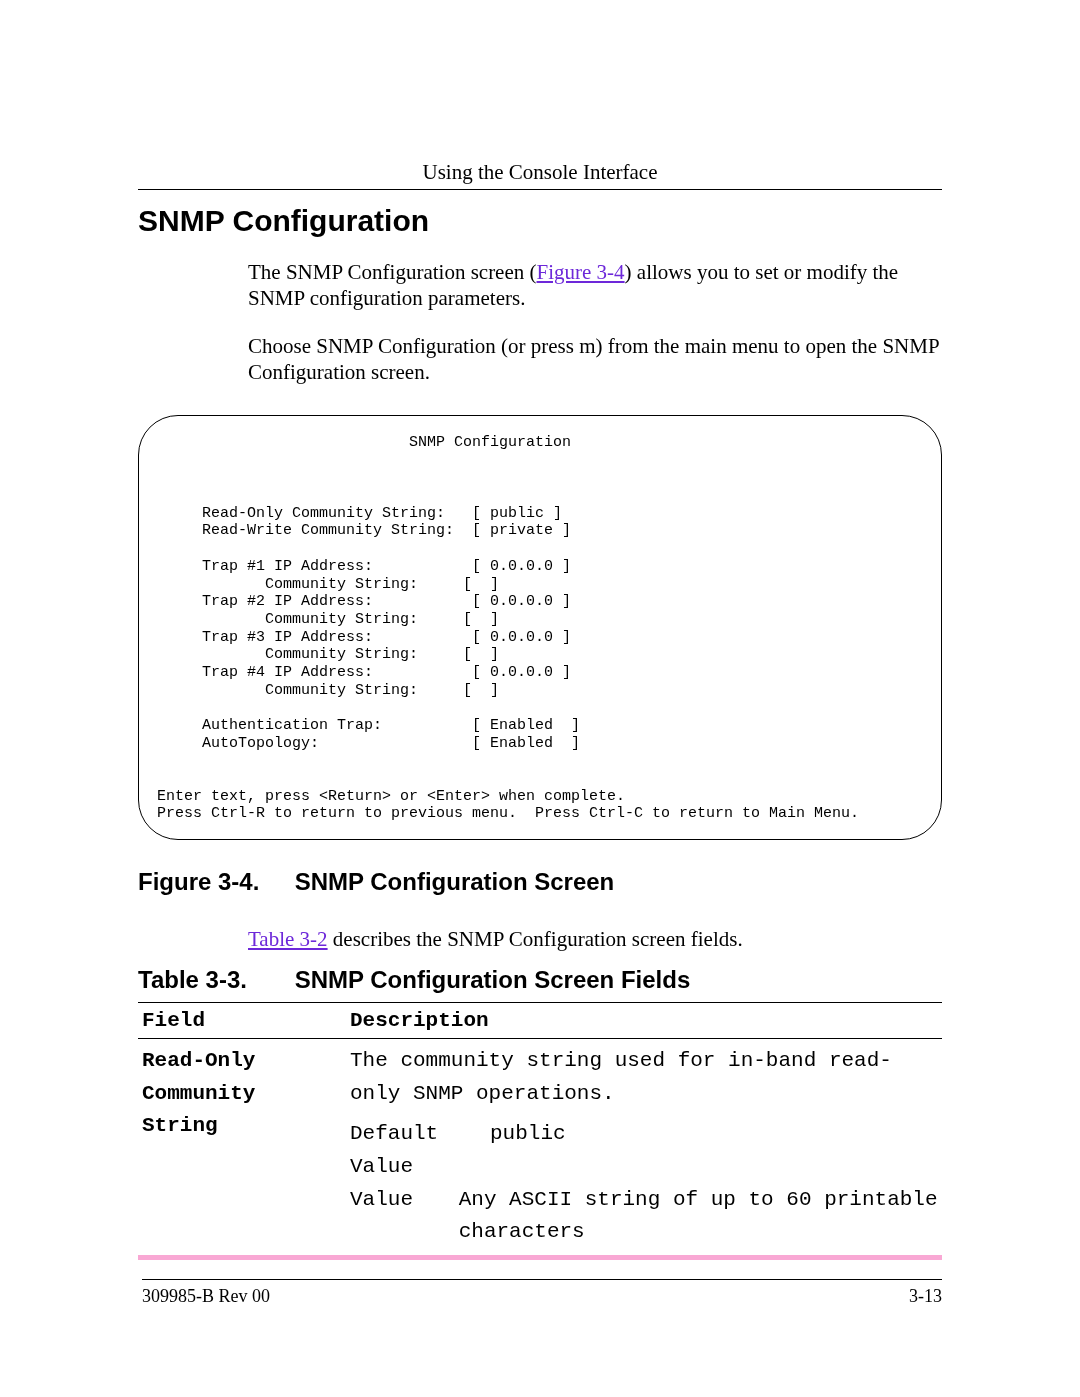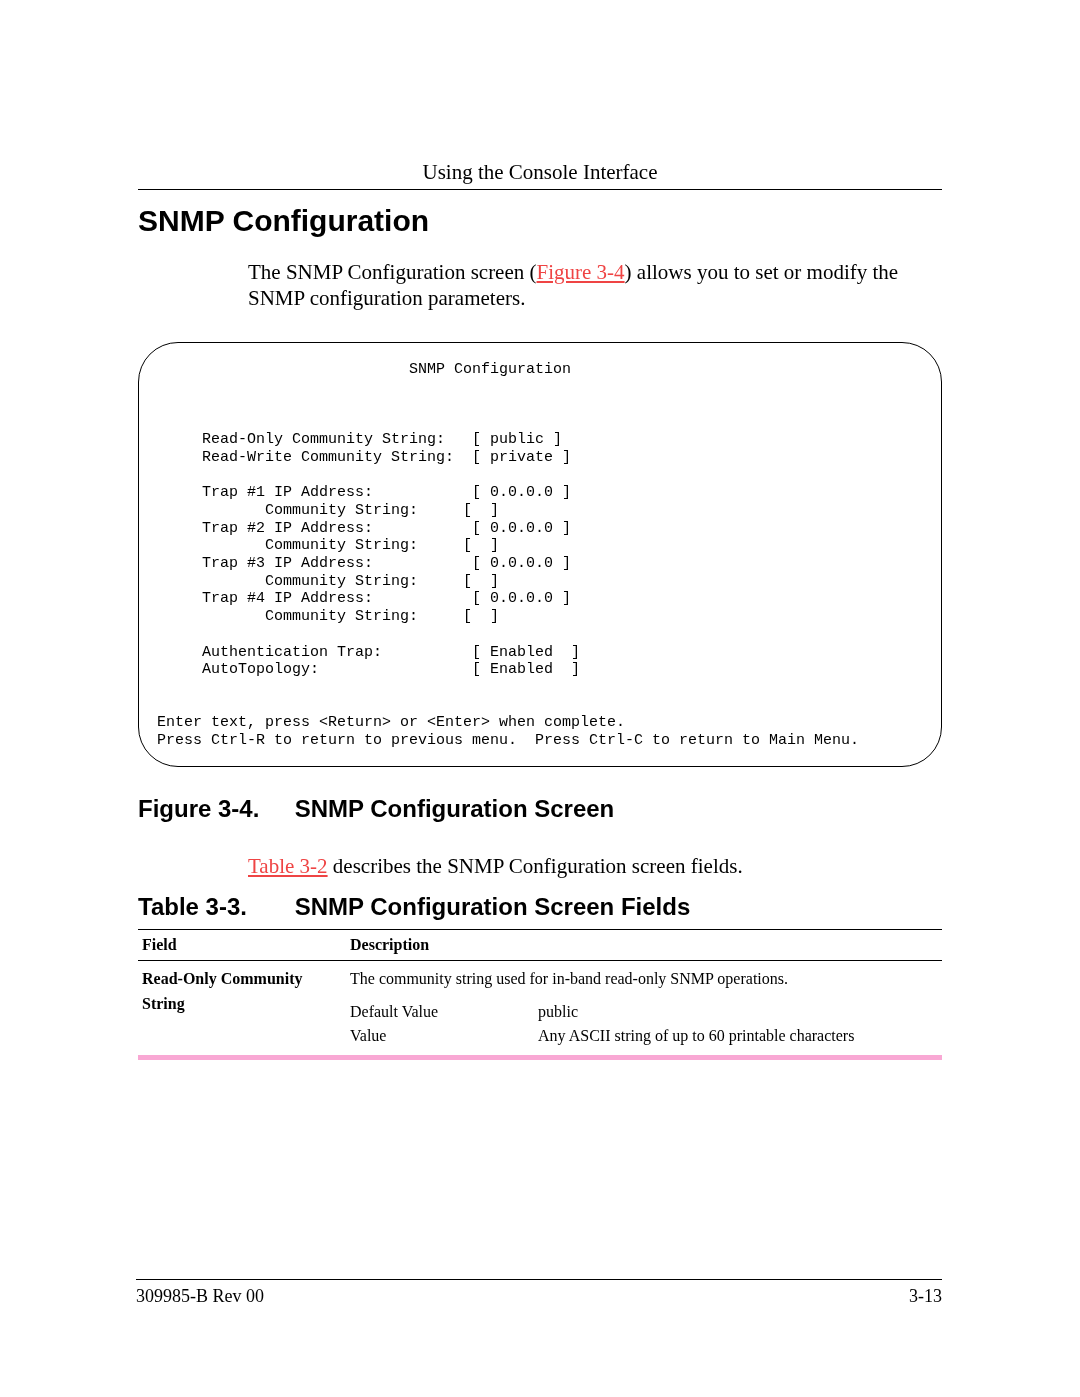--- a/index.html
+++ b/index.html
@@ -35,21 +35,21 @@
     font-size: 30px;
     margin: 4px 0 14px 0;
   }
   .body-para {
     margin-left: 110px;
     font-size: 21px;
     line-height: 1.25;
     margin-bottom: 14px;
   }
   a.link {
-    color: #ef4444;
+    color: #6d28d9;
   }
   .screen-box {
     border: 1.5px solid #000;
     border-radius: 40px;
     padding: 18px 18px 16px 18px;
     margin-top: 30px;
     margin-bottom: 28px;
     font-family: "Courier New", Courier, monospace;
     font-size: 15px;
     line-height: 1.18;
@@ -72,22 +72,22 @@
     font-size: 24px;
     margin-bottom: 8px;
   }
   .table-caption .cap-label {
     display: inline-block;
     width: 150px;
   }
   table.fields {
     width: 100%;
     border-collapse: collapse;
-    font-family: Liberation Serif, serif;
-    font-size: 16px;
+    font-family: Liberation Mono, monospace;
+    font-size: 21px;
   }
   table.fields thead th {
     text-align: left;
     font-weight: bold;
     border-top: 1px solid #000;
     border-bottom: 1px solid #000;
     padding: 6px 4px;
   }
   table.fields td {
     vertical-align: top;
@@ -97,28 +97,27 @@
   }
   td.field-name {
     font-weight: bold;
     width: 200px;
   }
   .desc-top {
     margin-bottom: 8px;
   }
   .desc-row {
     display: flex;
-    gap: 48px;
   }
   .desc-label {
     width: 140px;
   }
   .footer {
     position: absolute;
-    left: 136px;
+    left: 142px;
     right: 138px;
     bottom: 90px;
   }
   .footer .hr {
     margin-bottom: 6px;
   }
   .footer-row {
     display: flex;
     justify-content: space-between;
     font-size: 18px;
@@ -132,20 +131,21 @@
 
   <div class="header-right">Using the Console Interface</div>
   <hr class="hr">
 
   <h2 class="section-title">SNMP Configuration</h2>
 
   <p class="body-para">
     <span>The SNMP Configuration screen (</span><a href="#" class="link">Figure 3-4</a><span>) allows you to set or modify the SNMP configuration parameters.</span>
   </p>
 
+  <p class="body-para">Choose SNMP Configuration (or press m) from the main menu to open the SNMP Configuration screen.</p>
 
   <div class="screen-box">                            SNMP Configuration
 
 
 
      Read-Only Community String:   [ public ]
      Read-Write Community String:  [ private ]
 
      Trap #1 IP Address:           [ 0.0.0.0 ]
             Community String:     [  ]

